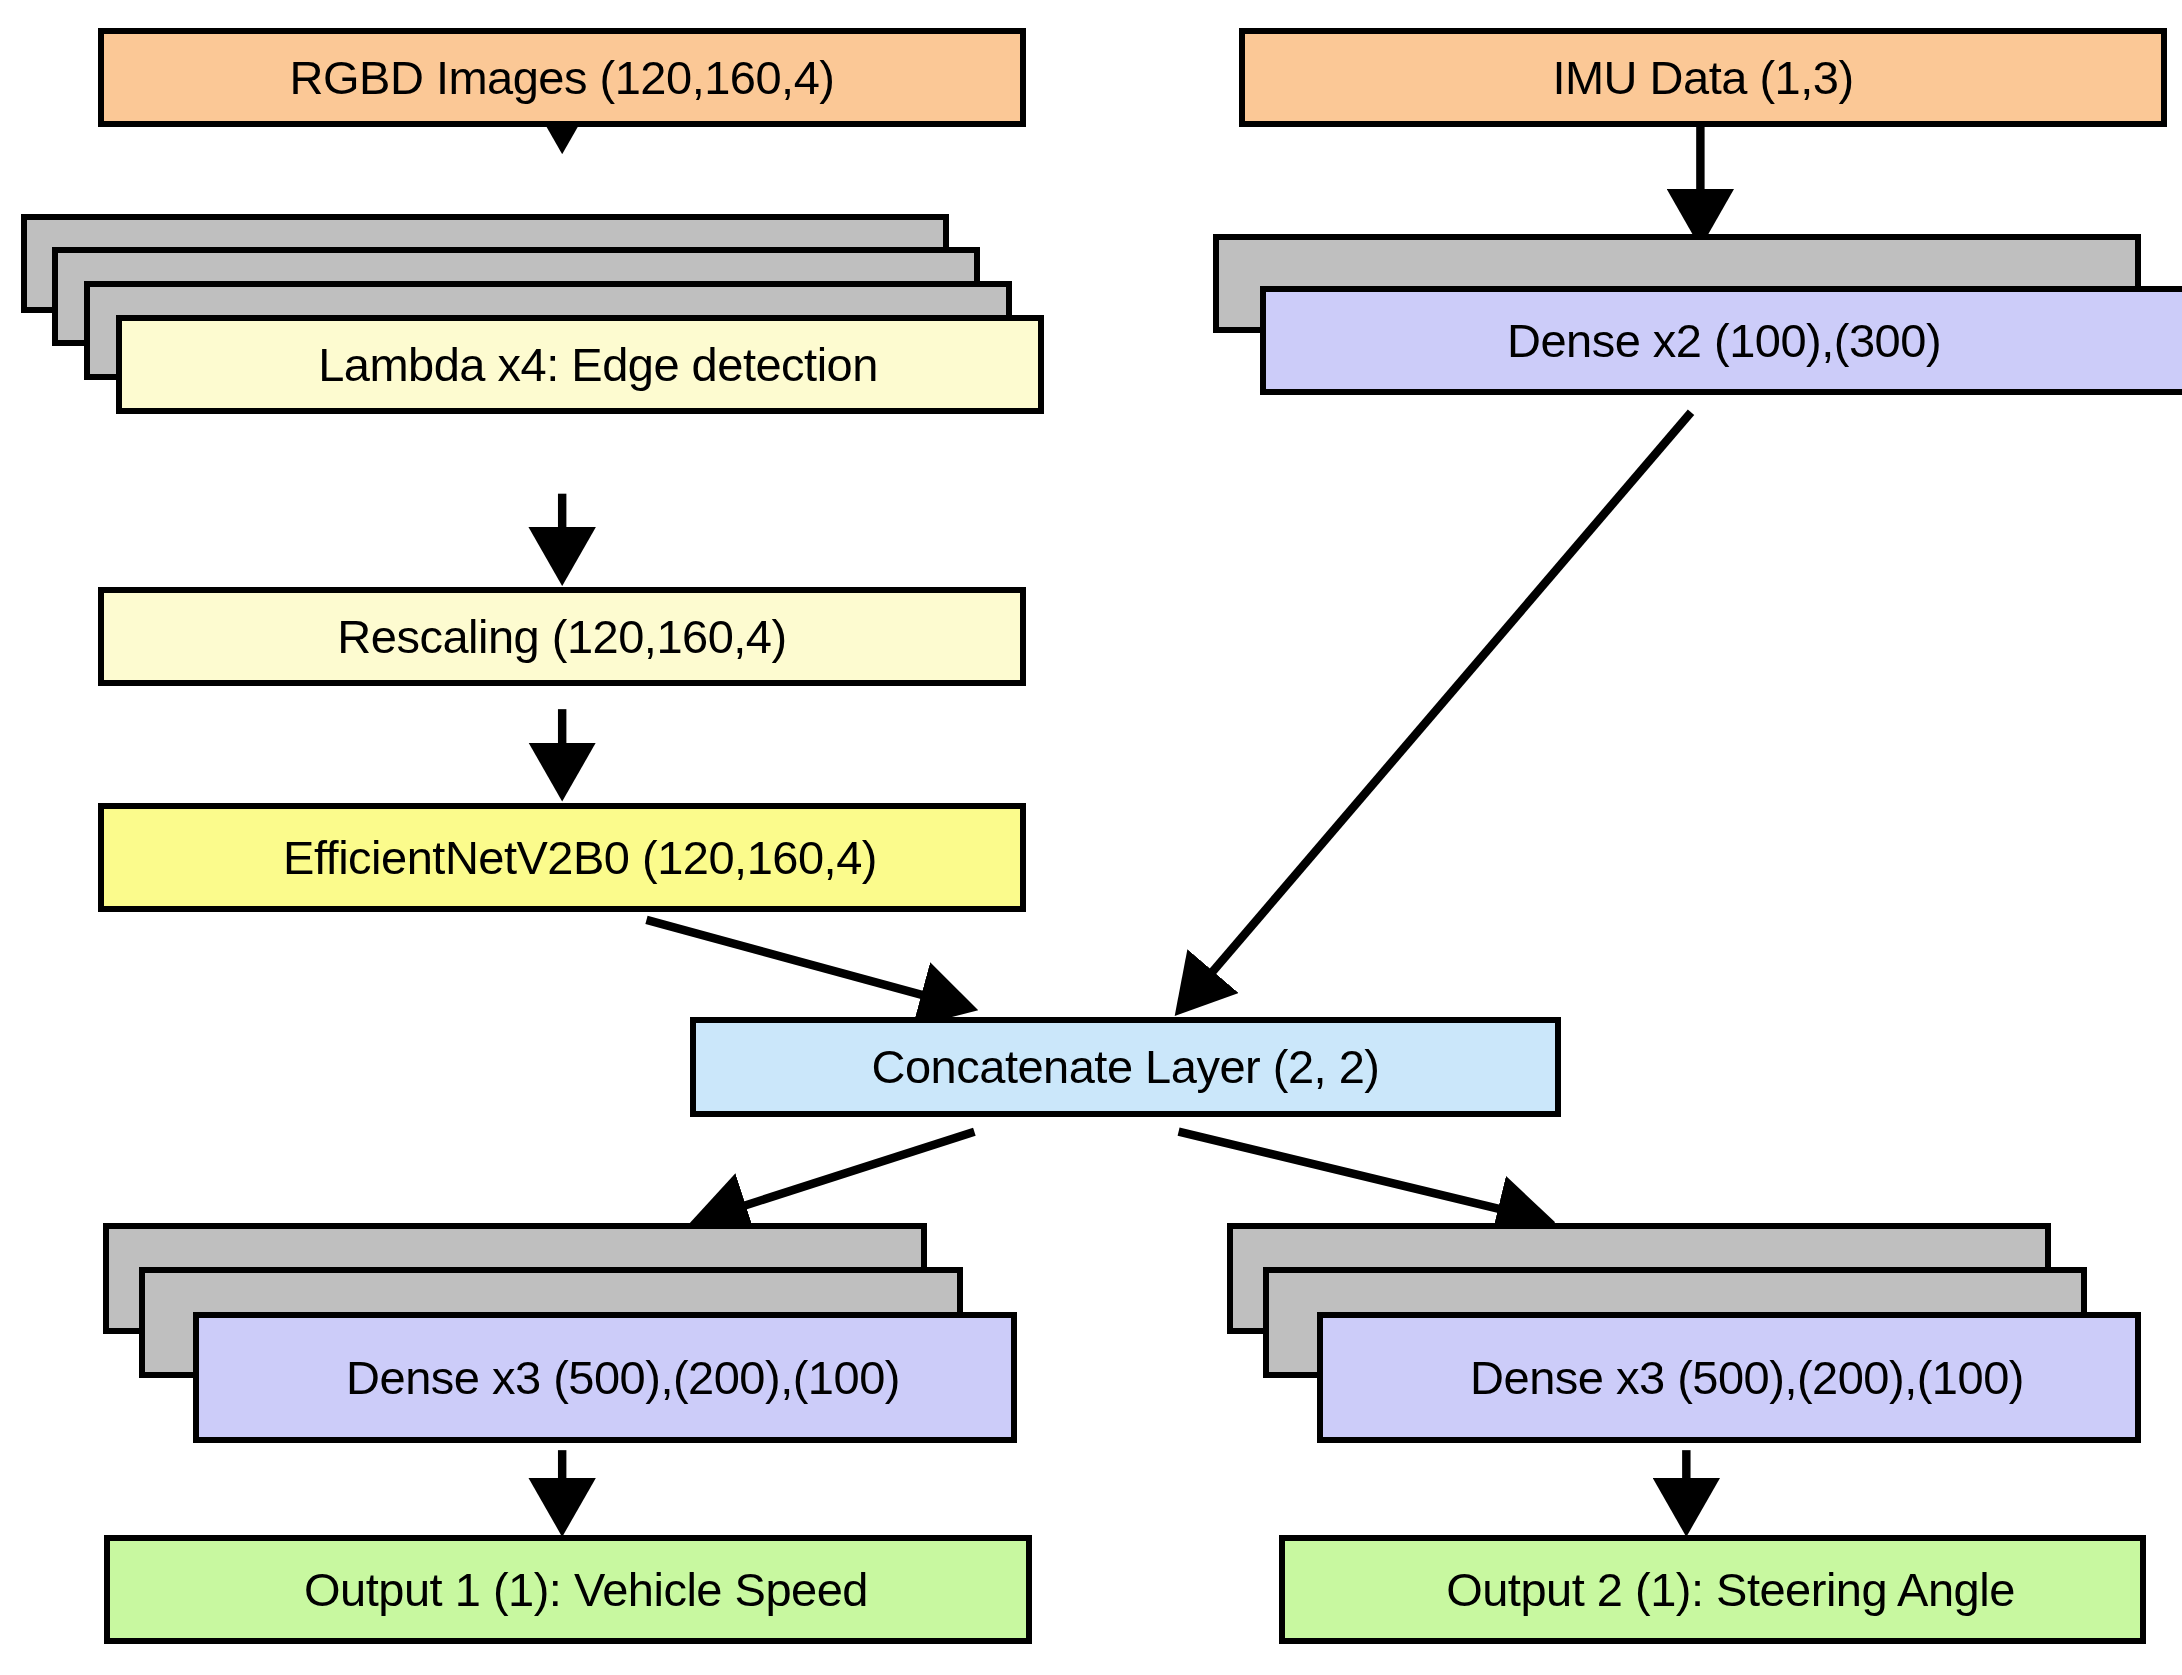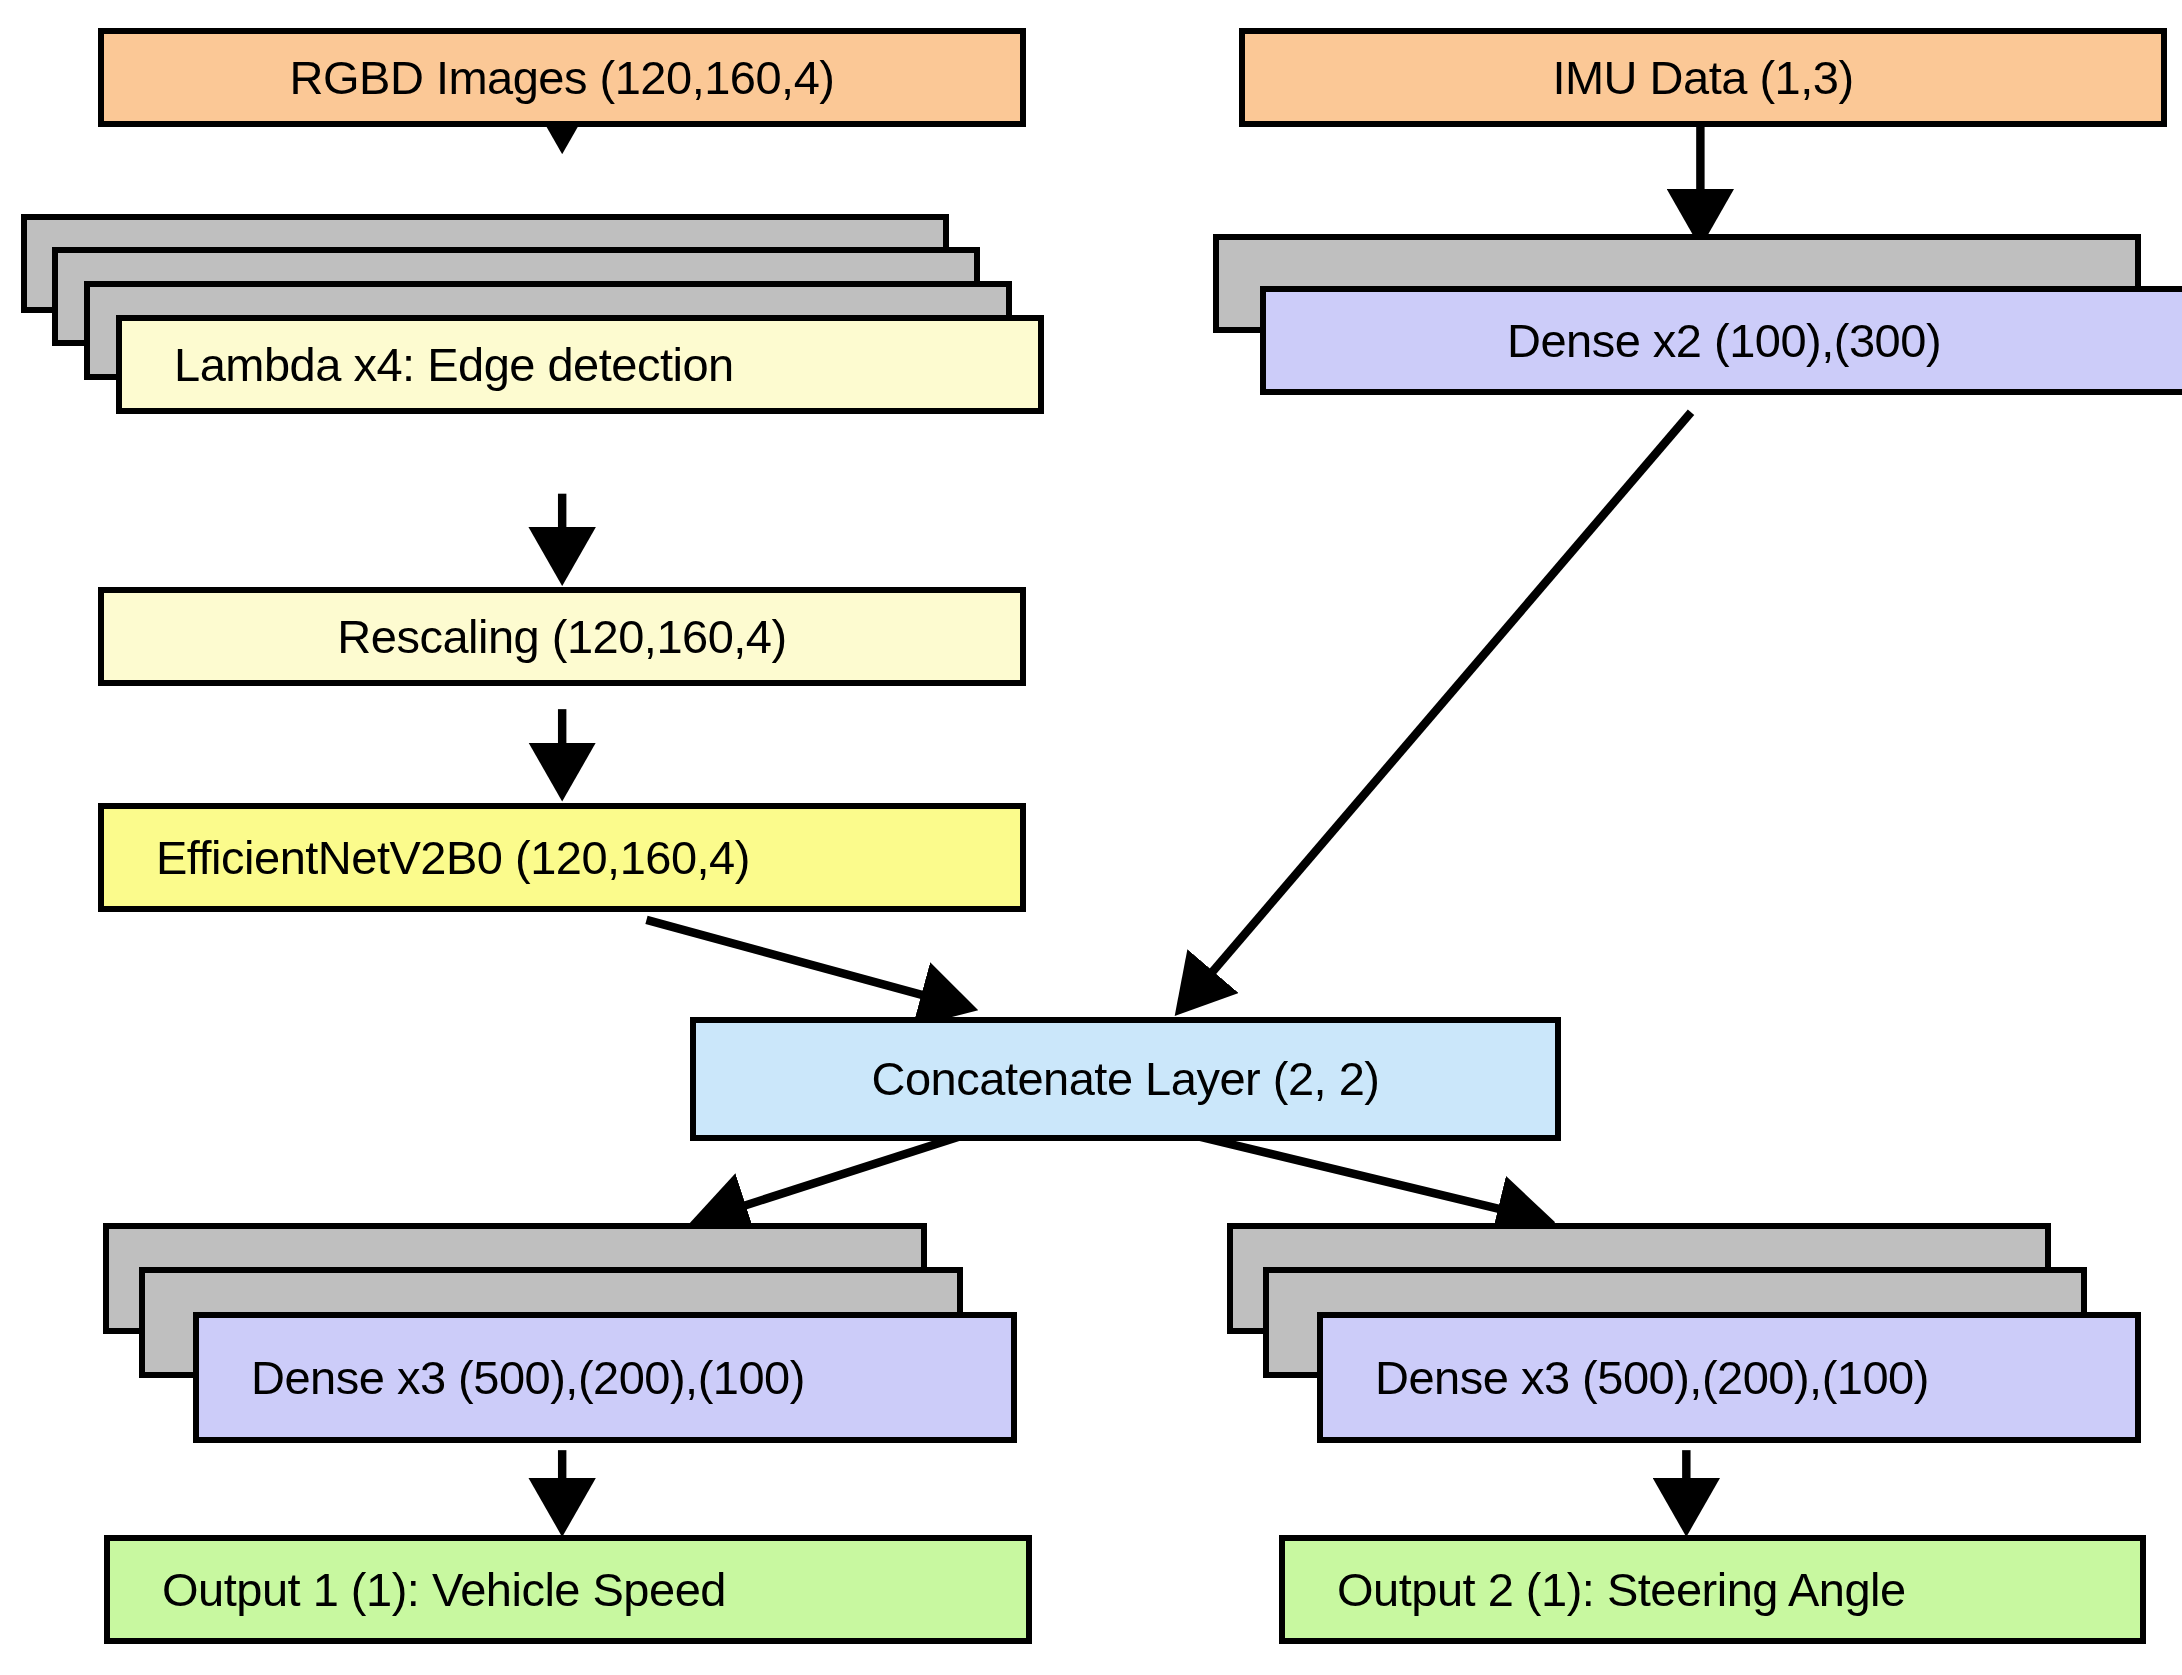--- a/index.html
+++ b/index.html
@@ -18,21 +18,21 @@
     display:flex;
     align-items:center;
     justify-content:center;
     text-align:center;
     color:#000000;
     font-size:47px;
     line-height:1.05;
     letter-spacing:-0.5px;
     white-space:nowrap;
   }
-  .node.left-text{justify-content:flex-start;padding-left:52px;}
+  .node.left-text{justify-content:center;padding-left:36px;}
   .c-orange{background:#fbc896;}
   .c-gray{background:#bfbfbf;}
   .c-paleyellow{background:#fdfbd0;}
   .c-yellow{background:#fbfb8c;}
   .c-lavender{background:#ccccf9;}
   .c-blue{background:#cbe7fa;}
   .c-green{background:#c8f8a0;}
 
   svg.edges{
     position:absolute;
@@ -96,21 +96,21 @@
 
   <div class="node c-yellow left-text" style="left:98px; top:803px; width:928px; height:109px;">
     <span>EfficientNetV2B0 (120,160,4)</span>
   </div>
 
   <div class="node c-gray" style="left:1213px; top:234px; width:928px; height:99px;"></div>
   <div class="node c-lavender" style="left:1260px; top:286px; width:928px; height:109px;">
     <span>Dense x2 (100),(300)</span>
   </div>
 
-  <div class="node c-blue" style="left:690px; top:1017px; width:871px; height:124px;">
+  <div class="node c-blue" style="left:690px; top:1017px; width:871px; height:100px;">
     <span>Concatenate Layer (2, 2)</span>
   </div>
 
   <div class="node c-gray" style="left:103px; top:1223px; width:824px; height:111px;"></div>
   <div class="node c-gray" style="left:139px; top:1267px; width:824px; height:111px;"></div>
   <div class="node c-lavender left-text" style="left:193px; top:1312px; width:824px; height:131px;">
     <span>Dense x3 (500),(200),(100)</span>
   </div>
 
   <div class="node c-gray" style="left:1227px; top:1223px; width:824px; height:111px;"></div>

